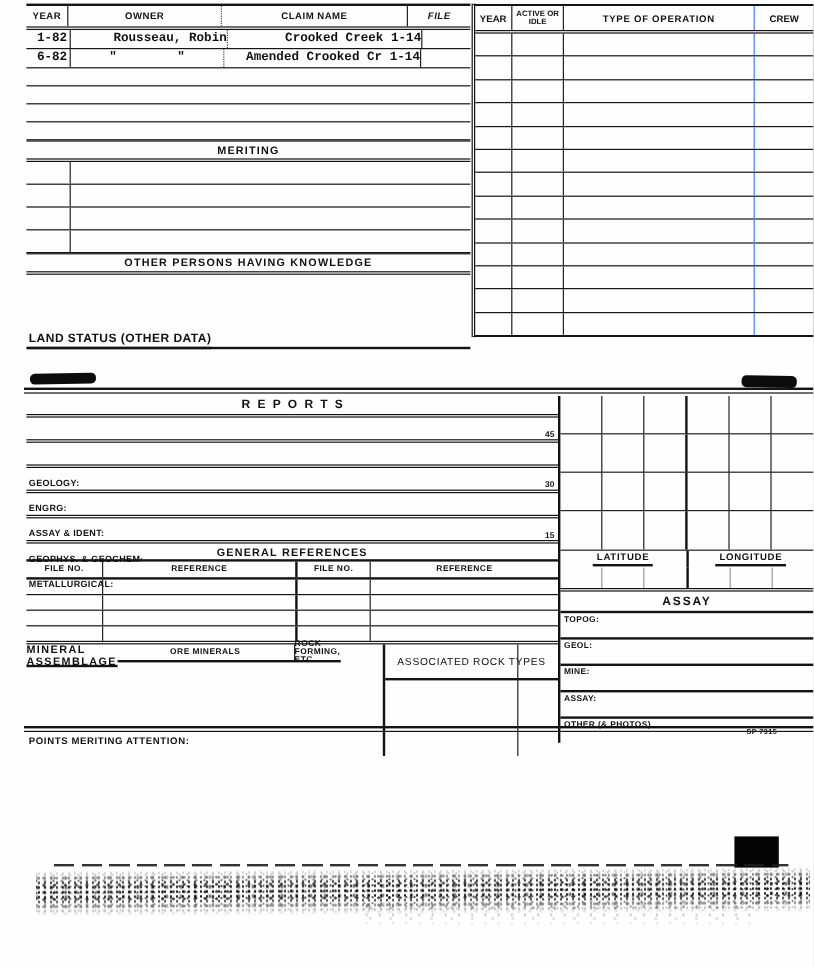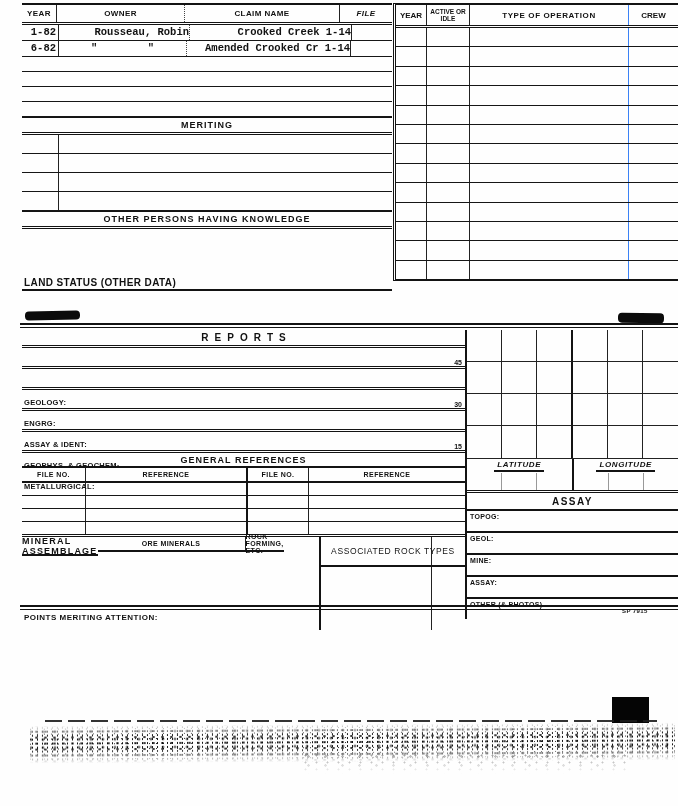--- a/index.html
+++ b/index.html
@@ -76,21 +76,21 @@
   .assoc-head{height:28px;border-bottom:2px solid #131313;display:flex;align-items:center;justify-content:center;
               text-align:center;font-size:8.5px;font-weight:400;letter-spacing:.6px;line-height:1.25;}
 
   
   .rpanel{position:absolute;left:465px;top:330px;width:211px;border-left:2px solid #131313;}
   .coordgrid{display:grid;grid-template-columns:repeat(6,1fr);grid-template-rows:repeat(4,1fr);height:128px;border-bottom:1px solid #222;}
   .coordgrid>div{border-right:1px solid #222;border-bottom:1px solid #222;}
   .coordgrid>div:nth-child(6n){border-right:none;}
   .coordgrid>div:nth-child(3n){border-right-width:2px;border-right-color:#131313;}
   .coordgrid>div:nth-child(n+19){border-bottom:none;}
-  .coordlbl{display:flex;height:14px;font-style:italic;}
+  .coordlbl{display:flex;height:14px;}
   .coordlbl>div{flex:1;display:flex;align-items:center;justify-content:center;font-size:8px;font-weight:700;letter-spacing:.6px;}
   .coordlbl>div:first-child{border-right:2px solid #131313;}
   .coordlbl span{border-bottom:2px solid #131313;padding:0 3px 1px;}
   .minirow{display:flex;height:17px;border-bottom:3px double #131313;}
   .minirow>div{flex:1;border-right:1px solid #999;}
   .minirow>div:nth-child(3){border-right:2px solid #131313;}
   .minirow>div:last-child{border-right:none;}
   .maps-title{height:16px;border-bottom:2px solid #131313;font-size:10px;letter-spacing:1.5px;}
   .map-row{height:20px;border-bottom:2px solid #131313;position:relative;}
   .map-row:last-child{border-bottom:none;}

